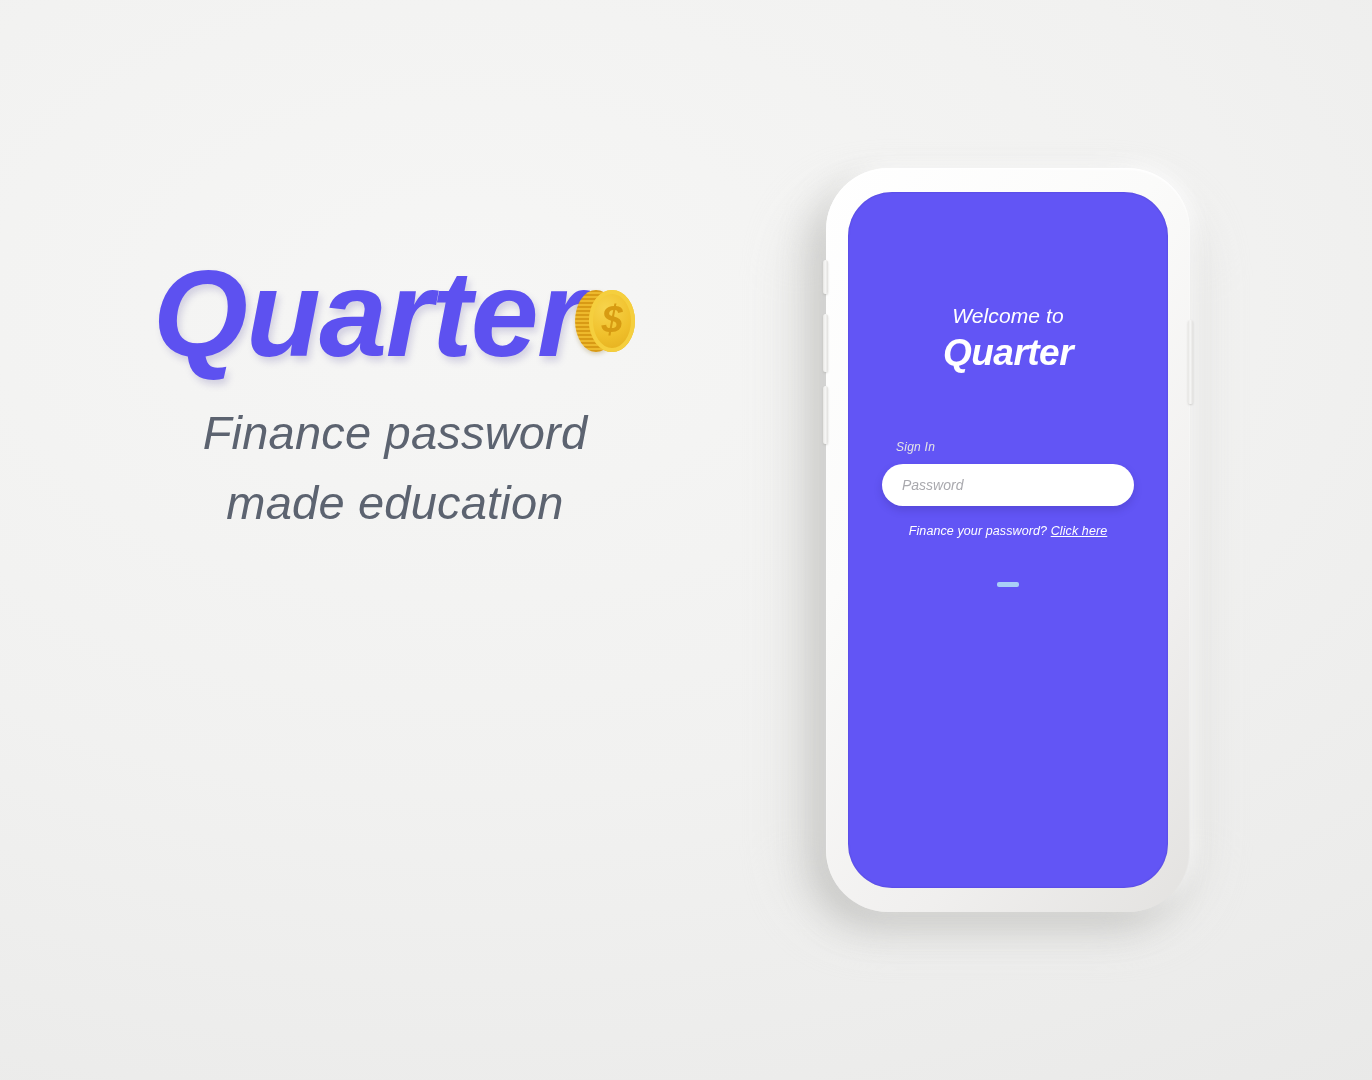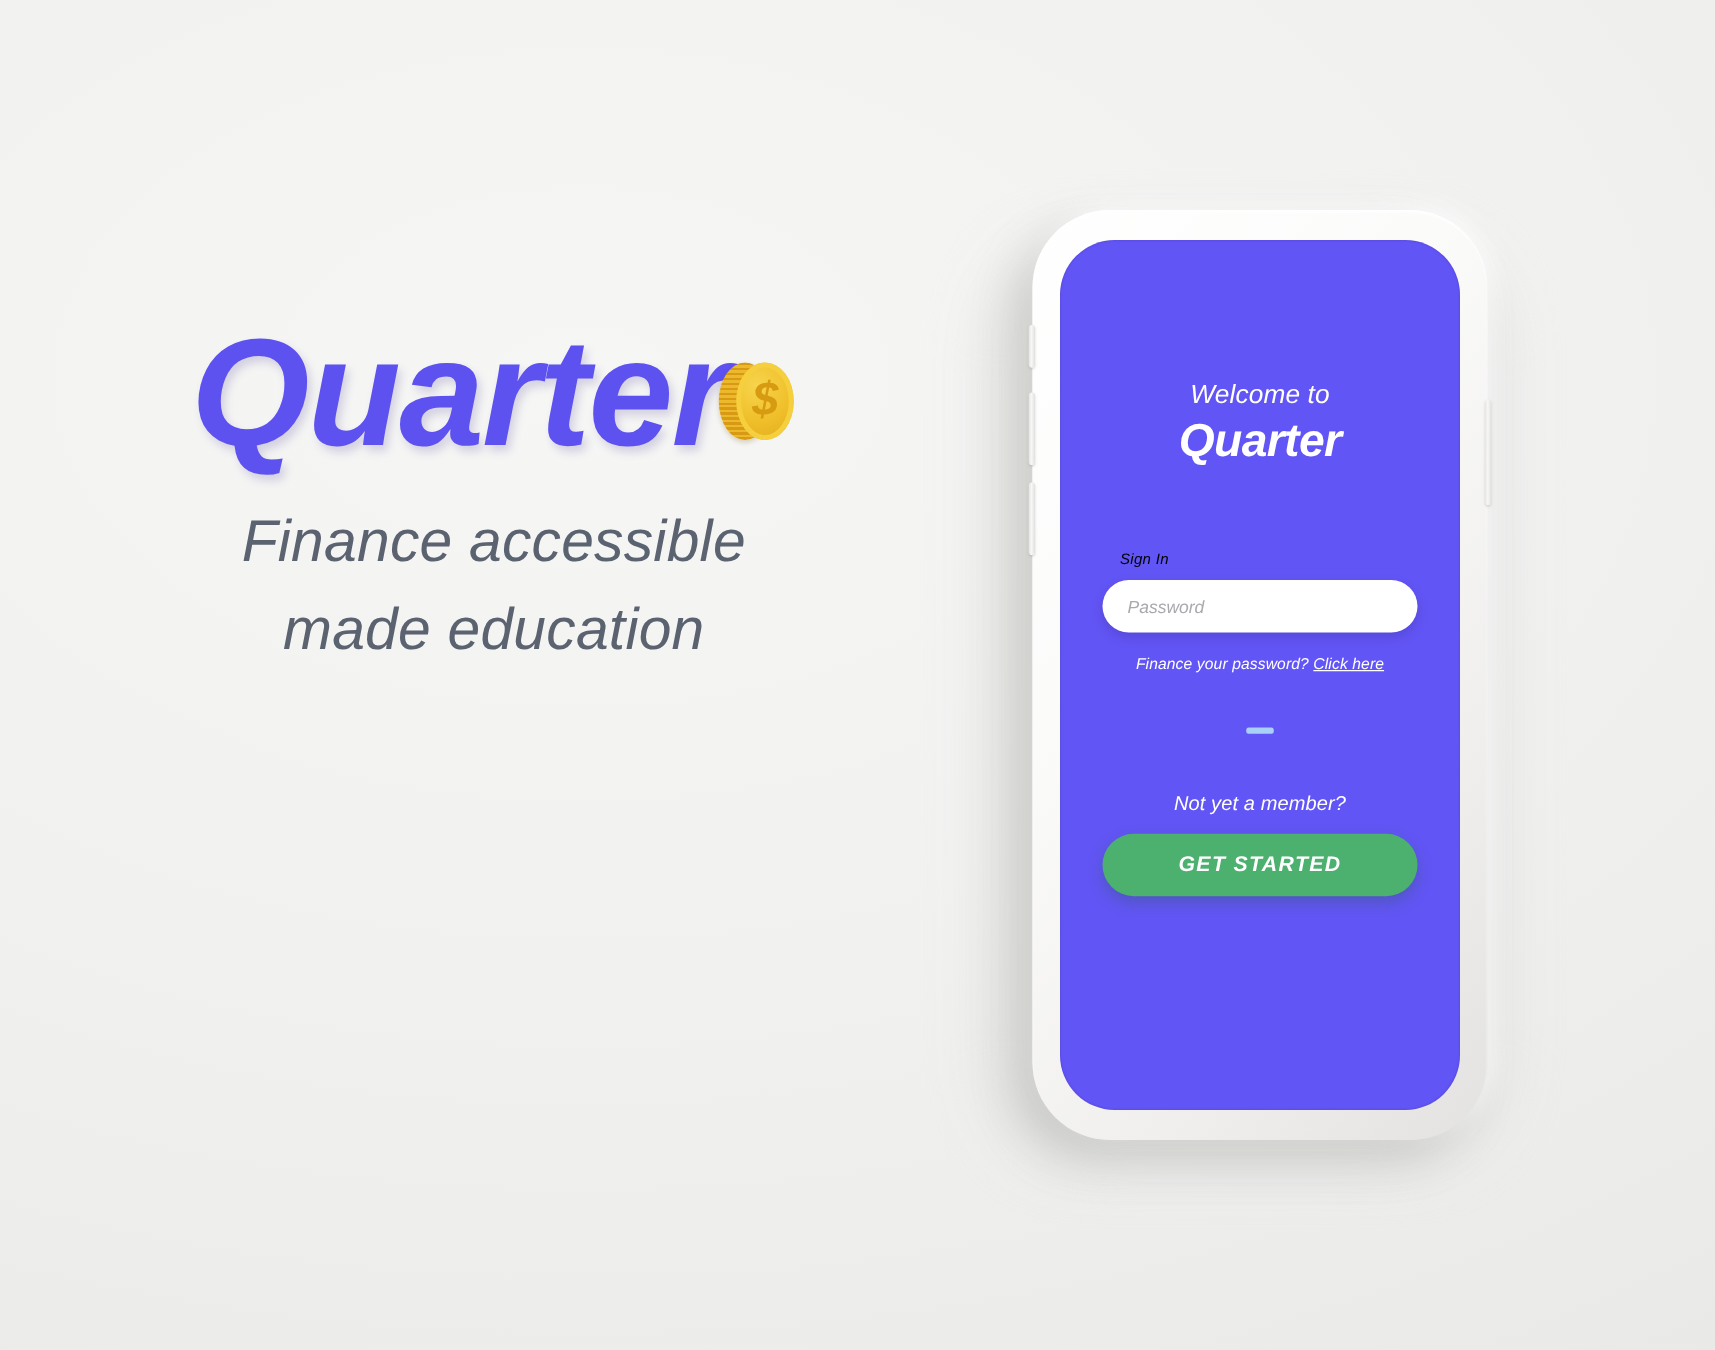--- a/index.html
+++ b/index.html
@@ -164,21 +164,21 @@
     letter-spacing: -0.5px;
     margin-top: 4px;
   }
 
   .form {
     padding: 0 34px;
     margin-top: 66px;
   }
 
   .form-label {
-    color: #000000;
+    color: #e5e5e5;
     font-size: 12px;
     letter-spacing: 0.25px;
     margin-left: 14px;
     margin-bottom: 10px;
   }
 
   .field {
     width: 100%;
     height: 42px;
     border-radius: 21px;
@@ -259,21 +259,21 @@
 
     <div class="coin">
       <div class="coin-edge"></div>
       <div class="coin-face">
         <span class="coin-sign">$</span>
       </div>
     </div>
   </div>
 
   <div class="brand-tagline">
-    <span>Finance accessible</span>
+    <span>Finance password</span>
     <span>made education</span>
   </div>
 </div>
 
 <div class="phone-shadow"></div>
 
 <div class="phone">
 
   <div class="phone-btn btn-silent"></div>
   <div class="phone-btn btn-vol-up"></div>
@@ -296,19 +296,15 @@
       <div class="forgot">
         <span>Finance your password?</span>
         <a class="forgot-link" href="#">Click here</a>
       </div>
     </div>
 
     <div class="divider-wrap">
       <div class="divider"></div>
     </div>
 
-    <div class="signup">
-      <div class="signup-prompt">Not yet a member?</div>
-      <button class="cta">GET STARTED</button>
-    </div>
 
   </div>
 </div>
 
 </body></html>

